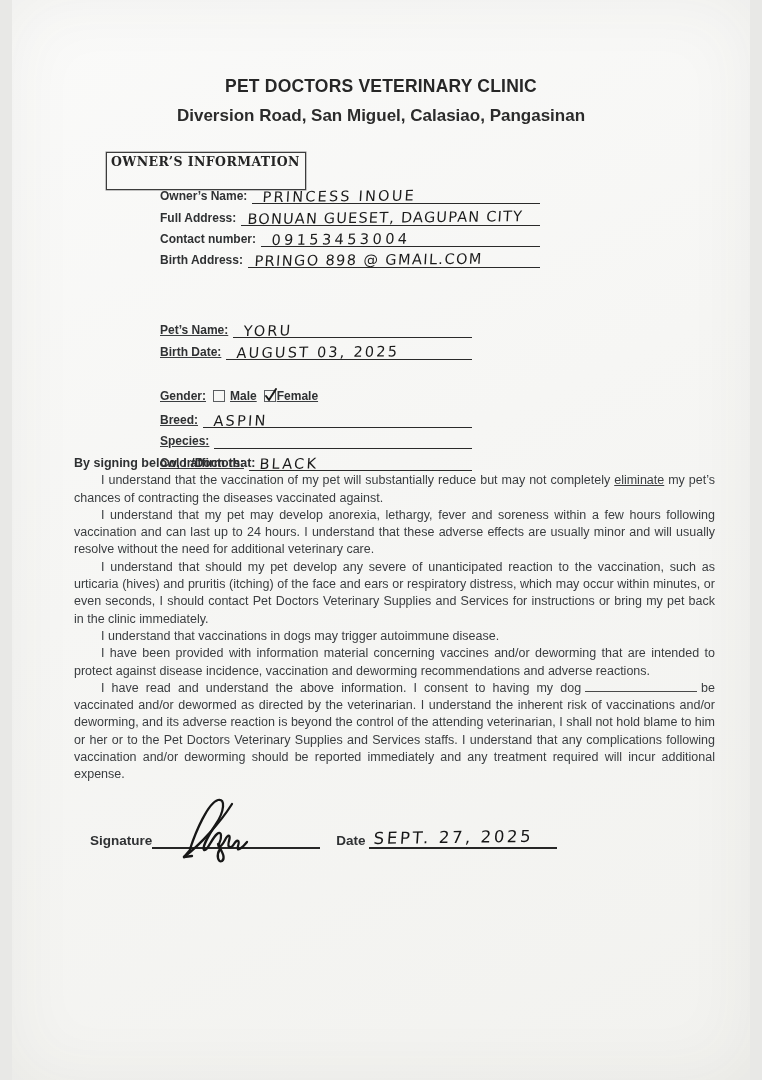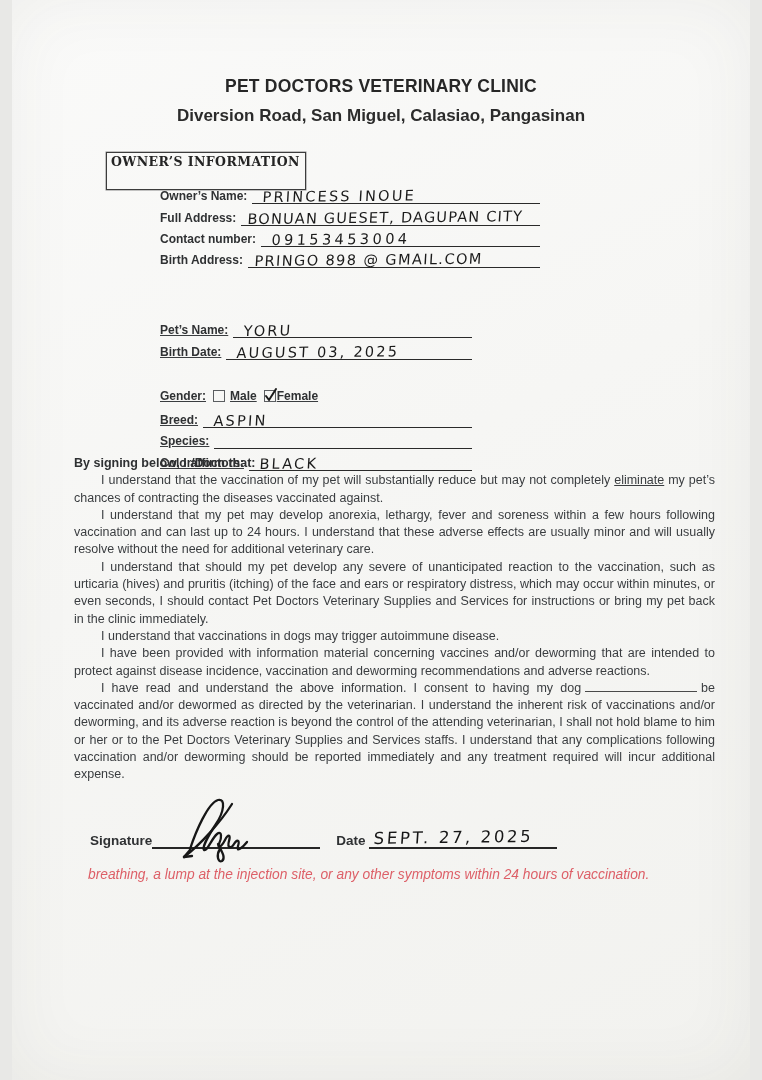--- a/index.html
+++ b/index.html
@@ -175,16 +175,15 @@
     <g stroke="#171717" stroke-width="2.3" fill="none" stroke-linecap="round" stroke-linejoin="round">
       <path d="M18 54 C24 36 36 8 46 5 C54 3 52 17 44 29 C36 41 30 53 32 55 C35 57 40 43 45 39 C50 35 50 43 47 49 C45 53 49 53 53 45 C56 39 59 39 57 46 C55 53 59 54 62 49 C65 44 68 45 66 51 C64 58 70 53 75 47"></path>
       <path d="M60 9 C48 28 28 50 12 62"></path>
       <path d="M12 62 L18 55"></path>
       <path d="M12 62 L20 61"></path>
       <path d="M46 49 C50 57 54 63 50 66 C46 68 44 60 48 54"></path>
     </g>
   </svg>
 
   <div class="notice" style="color: rgb(221, 95, 103);">
-    <div class="nowrap">breathing, a lump at the injection site, or any other symptoms within 24 hours of vaccination.</div>
   </div>
 
 </div>
 
 </body></html>

